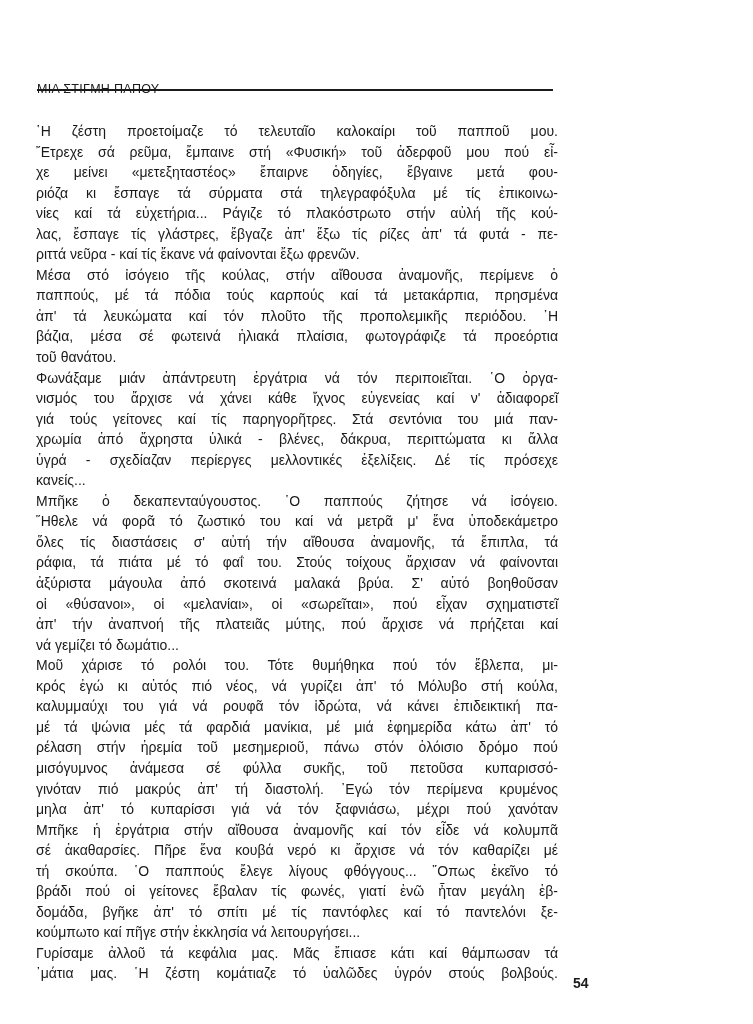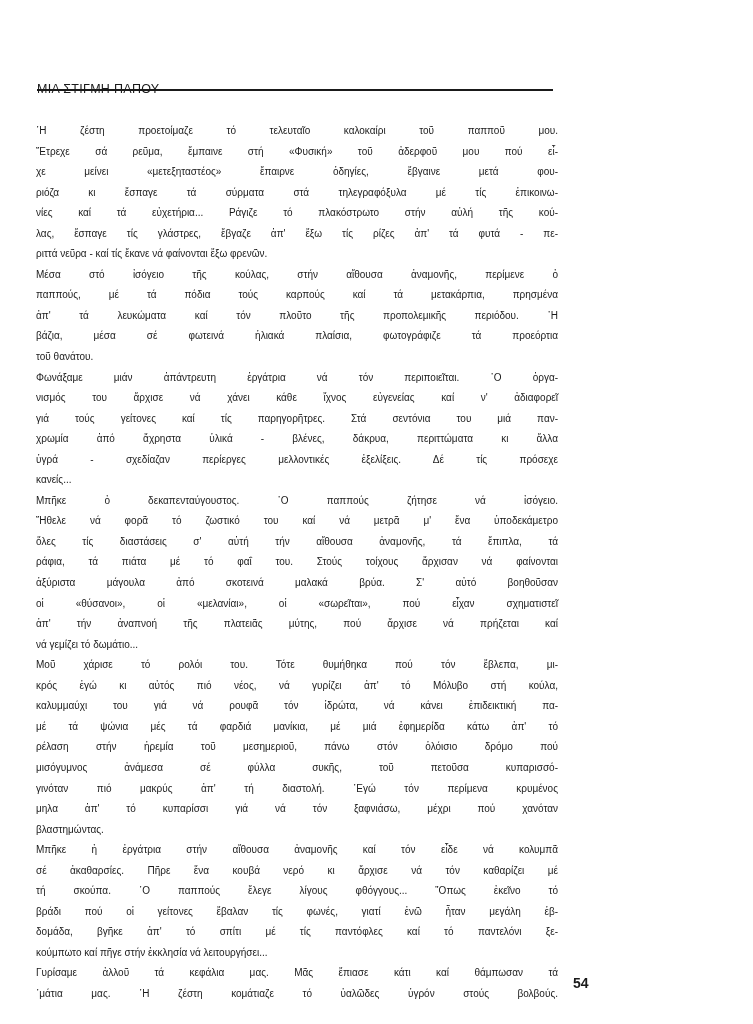--- a/index.html
+++ b/index.html
@@ -35,21 +35,21 @@
     .body-text {
       position: absolute;
       left: 36px;
       top: 121px;
       width: 522px;
     }
     .line {
       display: block;
       height: 20.55px;
       line-height: 20.55px;
-      font-size: 10px;
+      font-size: 14px;
       white-space: nowrap;
       text-align: justify;
       text-align-last: justify;
     }
     .line.last {
       text-align-last: left;
     }
     .page-number {
       position: absolute;
       left: 537px;
@@ -108,21 +108,20 @@
 
   <div>
     <span class="line">Μοῦ χάρισε τό ρολόι του. Τότε θυμήθηκα πού τόν ἔβλεπα, μι-</span>
     <span class="line">κρός ἐγώ κι αὐτός πιό νέος, νά γυρίζει ἀπ' τό Μόλυβο στή κούλα,</span>
     <span class="line">καλυμμαύχι του γιά νά ρουφᾶ τόν ἱδρώτα, νά κάνει ἐπιδεικτική πα-</span>
     <span class="line">μέ τά ψώνια μές τά φαρδιά μανίκια, μέ μιά ἐφημερίδα κάτω ἀπ' τό</span>
     <span class="line">ρέλαση στήν ἠρεμία τοῦ μεσημεριοῦ, πάνω στόν ὁλόισιο δρόμο πού</span>
     <span class="line">μισόγυμνος ἀνάμεσα σέ φύλλα συκῆς, τοῦ πετοῦσα κυπαρισσό-</span>
     <span class="line">γινόταν πιό μακρύς ἀπ' τή διαστολή. ᾿Εγώ τόν περίμενα κρυμένος</span>
     <span class="line">μηλα ἀπ' τό κυπαρίσσι γιά νά τόν ξαφνιάσω, μέχρι πού χανόταν</span>
-    <span class="line last">βλαστημώντας.</span>
   </div>
 
   <div>
     <span class="line">Μπῆκε ἡ ἐργάτρια στήν αἴθουσα ἀναμονῆς καί τόν εἶδε νά κολυμπᾶ</span>
     <span class="line">σέ ἀκαθαρσίες. Πῆρε ἕνα κουβά νερό κι ἄρχισε νά τόν καθαρίζει μέ</span>
     <span class="line">τή σκούπα. ῾Ο παππούς ἔλεγε λίγους φθόγγους... ῞Οπως ἐκεῖνο τό</span>
     <span class="line">βράδι πού οἱ γείτονες ἔβαλαν τίς φωνές, γιατί ἐνῶ ἦταν μεγάλη ἑβ-</span>
     <span class="line">δομάδα, βγῆκε ἀπ' τό σπίτι μέ τίς παντόφλες καί τό παντελόνι ξε-</span>
     <span class="line last">κούμπωτο καί πῆγε στήν ἐκκλησία νά λειτουργήσει...</span>
   </div>

